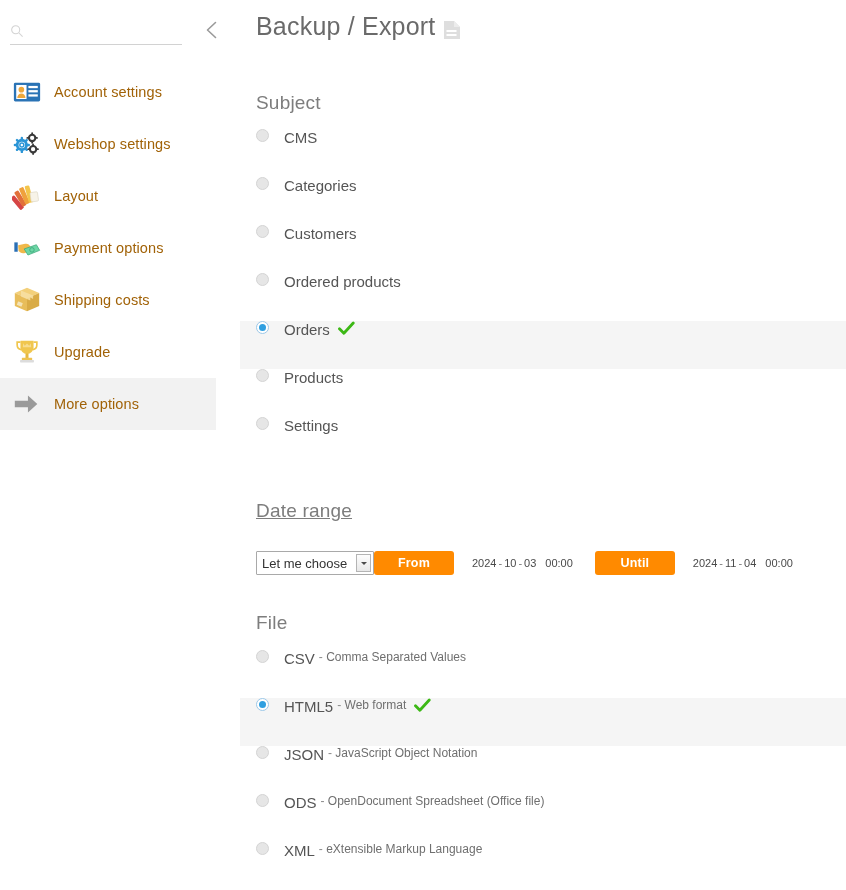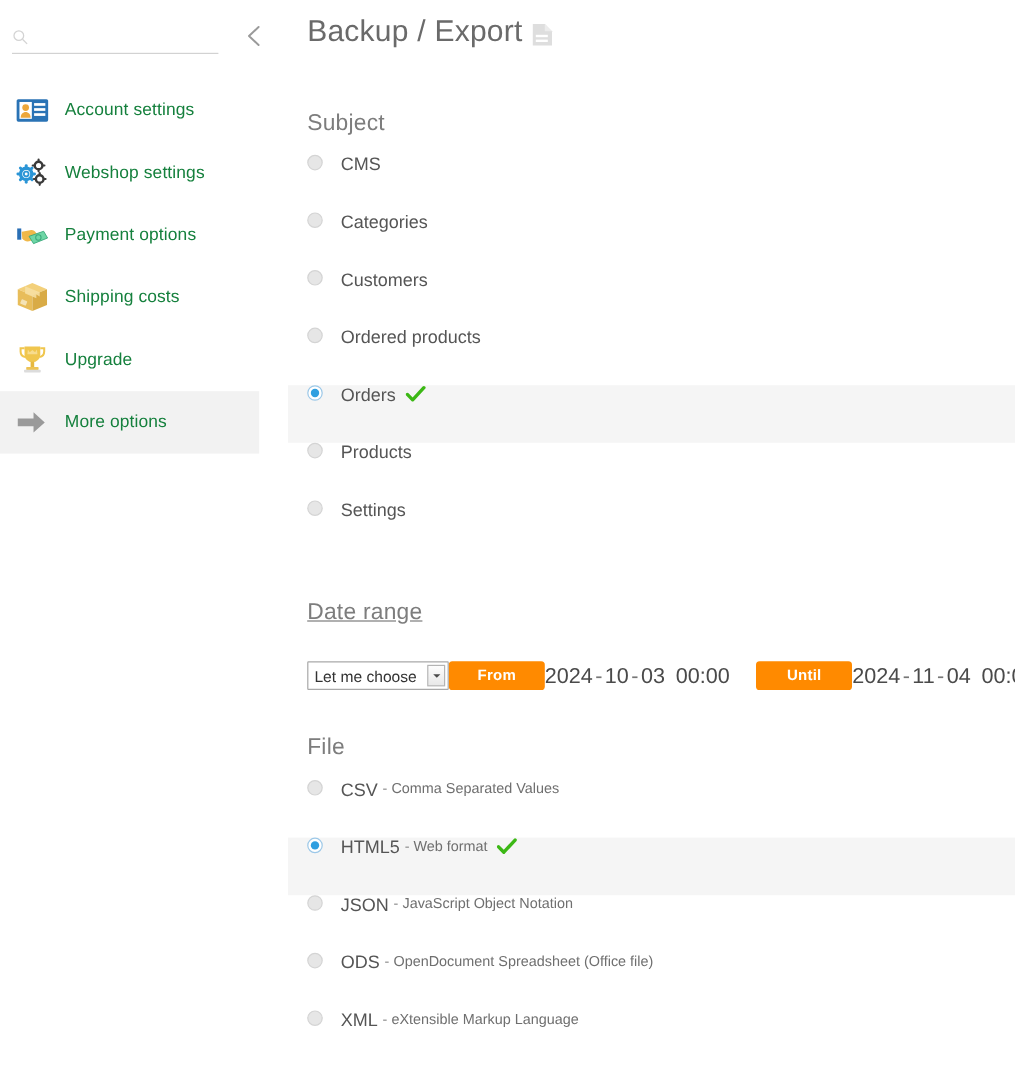--- a/index.html
+++ b/index.html
@@ -57,21 +57,21 @@
     cursor: pointer;
     user-select: none;
   }
   .nav-item.active { background: #f2f2f2; }
   .nav-icon {
     width: 34px; height: 34px; flex: 0 0 34px;
     margin-right: 10px;
     display: flex; align-items: center; justify-content: center;
   }
   .nav-label {
-    font-size: 14.5px; color: #15803d; letter-spacing: .1px;
+    font-size: 14.5px; color: #a16207; letter-spacing: .1px;
   }
 
   
   .main {
     position: absolute; left: 240px; top: 0;
     width: 606px; height: 890px;
     background: #fff;
   }
   .page-title {
     position: absolute; left: 16px; top: 12px;
@@ -150,21 +150,22 @@
     font-size: 12.5px; font-weight: bold;
     display: flex; align-items: center; justify-content: center;
     border: 0; border-radius: 3px;
     cursor: pointer;
     font-family: inherit;
     letter-spacing: .2px;
   }
   #from-button { width: 80px; }
   #until-button { width: 80px; margin-left: 22px; }
   .date-value {
-    font-size: 18px; color: #4a4a4a;
+    font-size: 11px; color: #4a4a4a;
+    margin-left: 18px;
     display: flex; align-items: center;
     white-space: nowrap;
   }
   .date-value .sep { color: #777; margin: 0 2px; }
   .date-value .time { margin-left: 9px; }
 </style>
 </head>
 <body>
 
 <div id="app">
@@ -241,20 +242,34 @@
               <line x1="22.5" y1="16.3" x2="22.5" y2="17.6"></line>
               <line x1="22.5" y1="25.4" x2="22.5" y2="26.7"></line>
               <line x1="17.3" y1="21.5" x2="18.6" y2="21.5"></line>
               <line x1="26.4" y1="21.5" x2="27.7" y2="21.5"></line>
             </g>
           </svg>
         </span>
         <span class="nav-label">Webshop settings</span>
       </div>
 
+      <div class="nav-item">
+        <span class="nav-icon">
+          <svg viewBox="0 0 32 32" width="30" height="30">
+            <g transform="rotate(-18 16 18)">
+              <rect x="3" y="7" width="5" height="17" rx="1.2" fill="#d64545" transform="rotate(-22 16 20)"></rect>
+              <rect x="7.5" y="6" width="5" height="18" rx="1.2" fill="#e2703a" transform="rotate(-13 16 20)"></rect>
+              <rect x="12" y="5.5" width="5" height="18.5" rx="1.2" fill="#efa13c" transform="rotate(-5 16 20)"></rect>
+              <rect x="16.5" y="5.5" width="5" height="18.5" rx="1.2" fill="#f3c54b" transform="rotate(3 16 20)"></rect>
+              <rect x="19.5" y="13" width="8" height="10" rx="1.2" fill="#f7f3e8" stroke="#ddd6c4" stroke-width=".7" transform="rotate(10 16 20)"></rect>
+            </g>
+          </svg>
+        </span>
+        <span class="nav-label">Layout</span>
+      </div>
 
       <div class="nav-item">
         <span class="nav-icon">
           <svg viewBox="0 0 32 32" width="30" height="30">
             <rect x="2.5" y="10" width="3.6" height="10" fill="#2a6fb5"></rect>
             <path d="M6.5 13 L14 11.5 C16.5 11 18 12 19 13.5 L22 18 L14.5 21 C11 22.4 8.5 21 7 19 Z" fill="#f0b849"></path>
             <path d="M13 17 L26 12.5 L29.5 18.5 L17 23.5 Z" fill="#6ed6a6" stroke="#3aa87a" stroke-width=".8"></path>
             <circle cx="21.3" cy="18" r="2.4" fill="none" stroke="#3aa87a" stroke-width=".9"></circle>
           </svg>
         </span>

